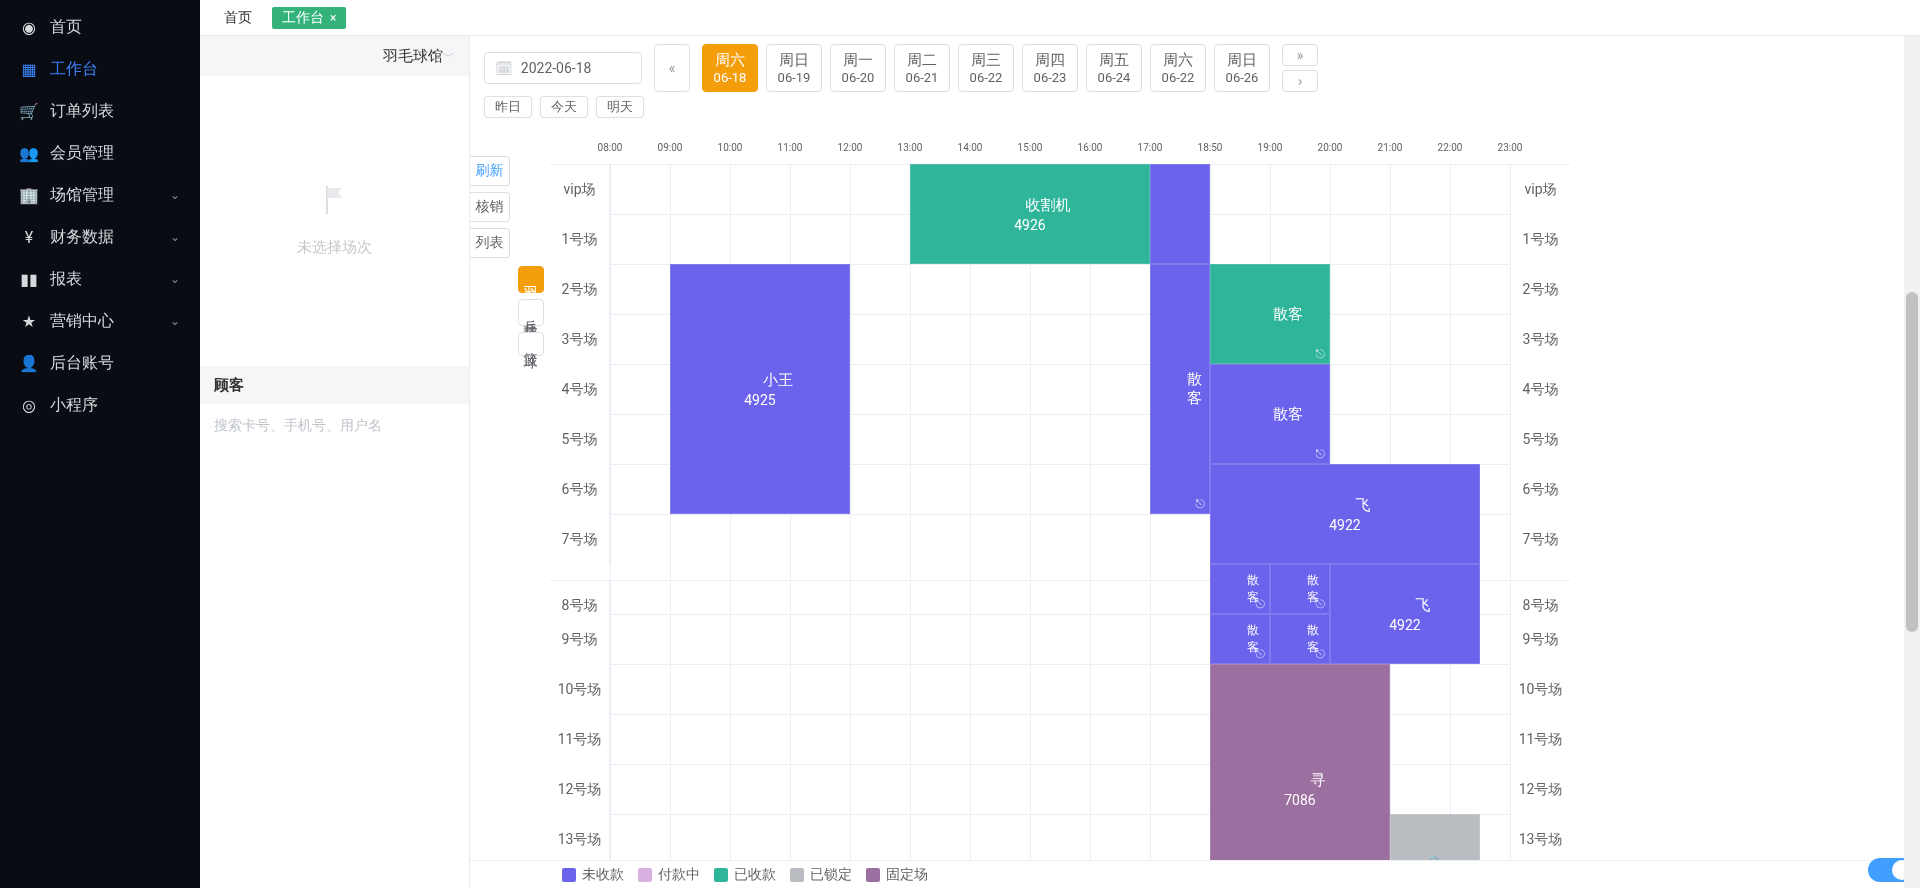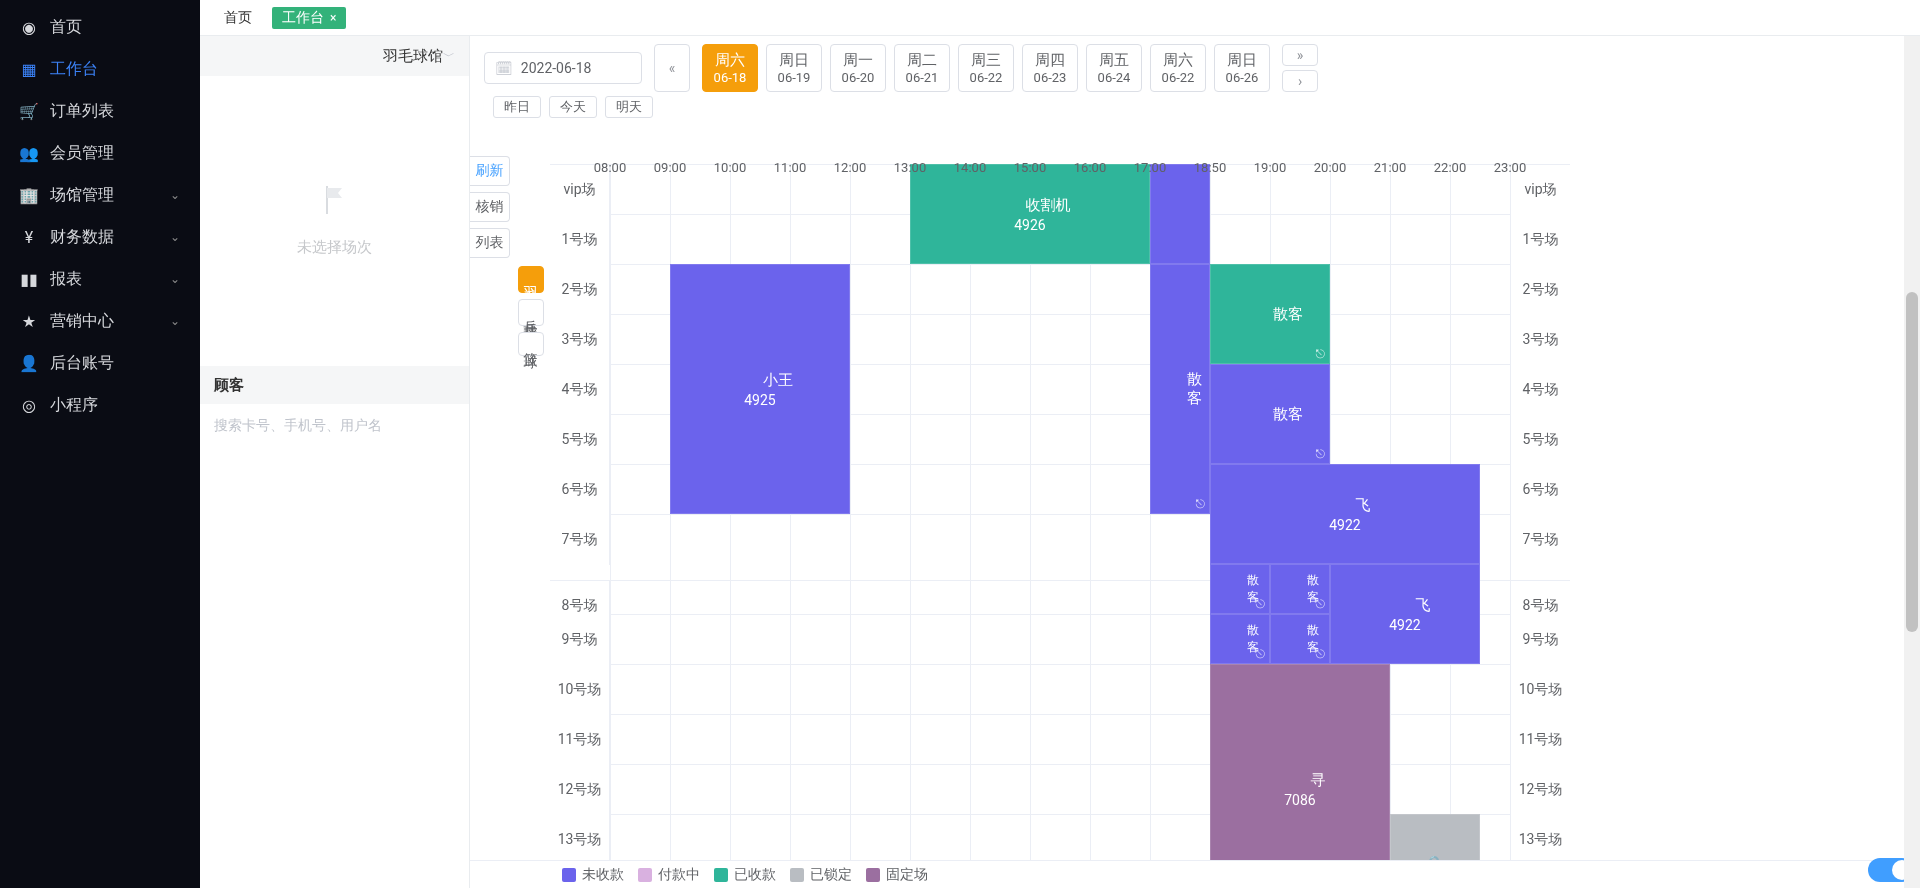--- a/index.html
+++ b/index.html
@@ -31,33 +31,33 @@
 .date-input { width:158px; height:32px; border:1px solid #dcdfe6; border-radius:4px; display:flex; align-items:center; padding:0 10px; font-size:14px; color:#606266; gap:8px; cursor:pointer; }
 .date-input .cal-ico { color:#c0c4cc; font-size:14px; }
 .day-nav { display:flex; gap:8px; align-items:center; }
 .nav-btn { width:36px; height:48px; border:1px solid #dcdfe6; border-radius:4px; background:#fff; color:#909399; display:flex; align-items:center; justify-content:center; font-size:14px; cursor:pointer; }
 .nav-col { display:flex; flex-direction:column; gap:4px; }
 .nav-col .nav-btn { height:22px; }
 .day-btn { width:56px; height:48px; border:1px solid #dcdfe6; border-radius:4px; display:flex; flex-direction:column; align-items:center; justify-content:center; font-size:14px; color:#606266; cursor:pointer; }
 .day-btn.active { background:#f59e0b; border-color:#f59e0b; color:#fff; }
 .day-btn .d1 { font-size:15px; }
 .day-btn .d2 { font-size:13px; }
-.tb-row2 { display:flex; gap:8px; margin-top:-2px; margin-left:9px; }
+.tb-row2 { display:flex; gap:8px; margin-top:-2px; margin-left:0; }
 .mini-btn { width:48px; height:22px; border:1px solid #dcdfe6; border-radius:3px; font-size:13px; color:#606266; display:flex; align-items:center; justify-content:center; cursor:pointer; }
 .side-chip { width:40px; border:1px solid #dcdfe6; border-radius:0 4px 4px 0; border-left:none; background:#fff; font-size:14px; color:#606266; display:flex; align-items:center; justify-content:center; padding:6px 0; cursor:pointer; }
 .side-chip.refresh { color:#409eff; width:40px; }
 .side-chip.ref-small { height:30px; }
 .sport-tabs { position:absolute; left:48px; top:230px; display:flex; flex-direction:column; gap:6px; z-index:5; }
 .sport-tab { width:26px; border-radius:4px; border:1px solid #dcdfe6; background:#fff; font-size:14px; color:#606266; writing-mode:vertical-rl; text-orientation:upright; padding:8px 4px; cursor:pointer; display:flex; align-items:center; justify-content:center; letter-spacing:3px; }
 .sport-tab.active { background:#f59e0b; border-color:#f59e0b; color:#fff; }
 .side-btns-inner { position:absolute; left:0; top:120px; z-index:6; display:flex; flex-direction:column; gap:6px; }
 .grid-wrap { flex:1; overflow:auto; position:relative; margin-left:80px; }
 .sched { position:relative; width:1500px; }
 .time-head { position:sticky; top:0; height:28px; background:#fff; z-index:4; }
-.time-label { position:absolute; top:24px; font-size:13px; color:#606266; transform:translateX(-50%); }
+.time-label { position:absolute; top:6px; font-size:10px; color:#606266; transform:translateX(-50%); }
 .row-area { position:relative; }
 .court-row { height:50px; border-top:1px solid #ebeef5; position:relative; }
 .court-label-left { position:absolute; left:0; width:60px; height:50px; display:flex; align-items:center; justify-content:center; font-size:14px; color:#606266; background:#fff; border-right:1px solid #ebeef5; z-index:2; }
 .court-label-right { position:absolute; right:0; width:60px; height:50px; display:flex; align-items:center; justify-content:center; font-size:14px; color:#606266; background:#fff; border-left:1px solid #ebeef5; z-index:2; }
 .hour-line { position:absolute; top:0; bottom:0; border-left:1px solid #ebeef5; }
 .booking { position:absolute; display:flex; flex-direction:column; align-items:center; justify-content:center; color:#fff; font-size:14px; border:1px solid rgba(255,255,255,0.15); cursor:pointer; overflow:hidden; }
 .booking .b-name { font-size:15px;padding-left:36px; }
 .booking .b-id { font-size:14px; margin-top:2px; }
 .booking.purple { background:#6b63ec; }
 .booking.teal { background:#2fb59a; }

